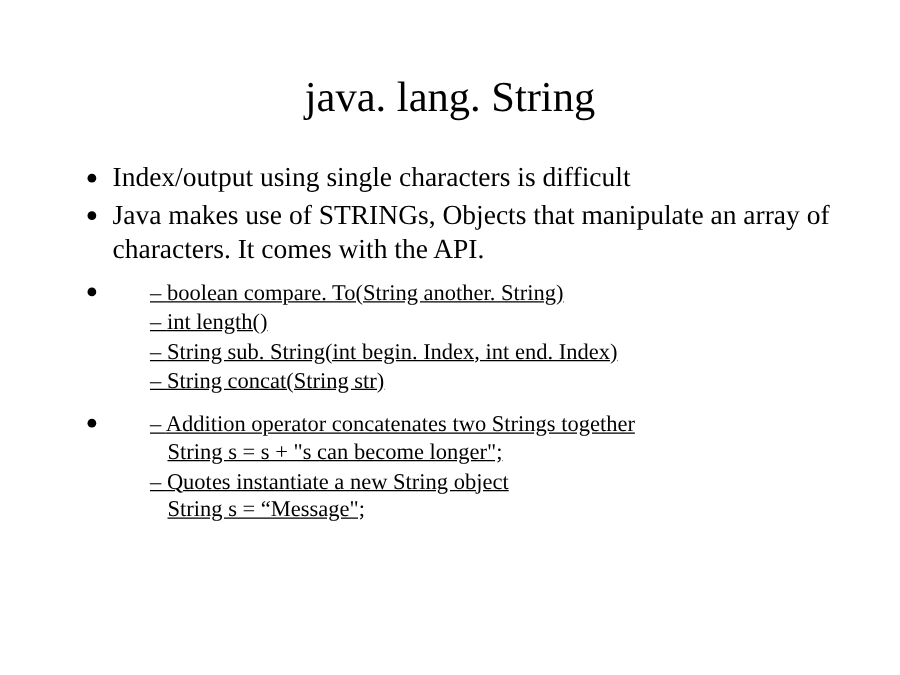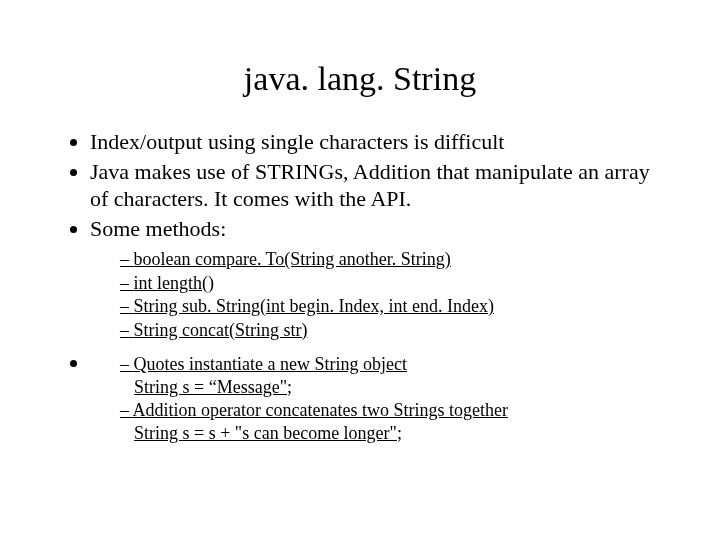--- a/index.html
+++ b/index.html
@@ -56,36 +56,35 @@
   }
 </style>
 </head>
 <body>
 
 <div class="slide">
   <h1 class="title">java. lang. String</h1>
 
   <ul class="level1">
     <li>Index/output using single characters is difficult</li>
-    <li>Java makes use of STRINGs, Addition that manipulate an array of characters. It comes with the API.</li>
+    <li>Java makes use of STRINGs, Objects that manipulate an array of characters. It comes with the API.</li>
     <li>
-      <span>Some methods:</span>
       <ul class="level2">
         <li>boolean compare. To(String another. String)</li>
         <li>int length()</li>
         <li>String sub. String(int begin. Index, int end. Index)</li>
         <li>String concat(String str)</li>
       </ul>
     </li>
     <li>
       <ul class="level2">
         <li>
+          <span>Addition operator concatenates two Strings together</span>
+          <span class="subline">String s = s + "s can become longer";</span>
+        </li>
+        <li>
           <span>Quotes instantiate a new String object</span>
           <span class="subline">String s = “Message";</span>
-        </li>
-        <li>
-          <span>Addition operator concatenates two Strings together</span>
-          <span class="subline">String s = s + "s can become longer";</span>
         </li>
       </ul>
     </li>
   </ul>
 </div>
 
 </body></html>

